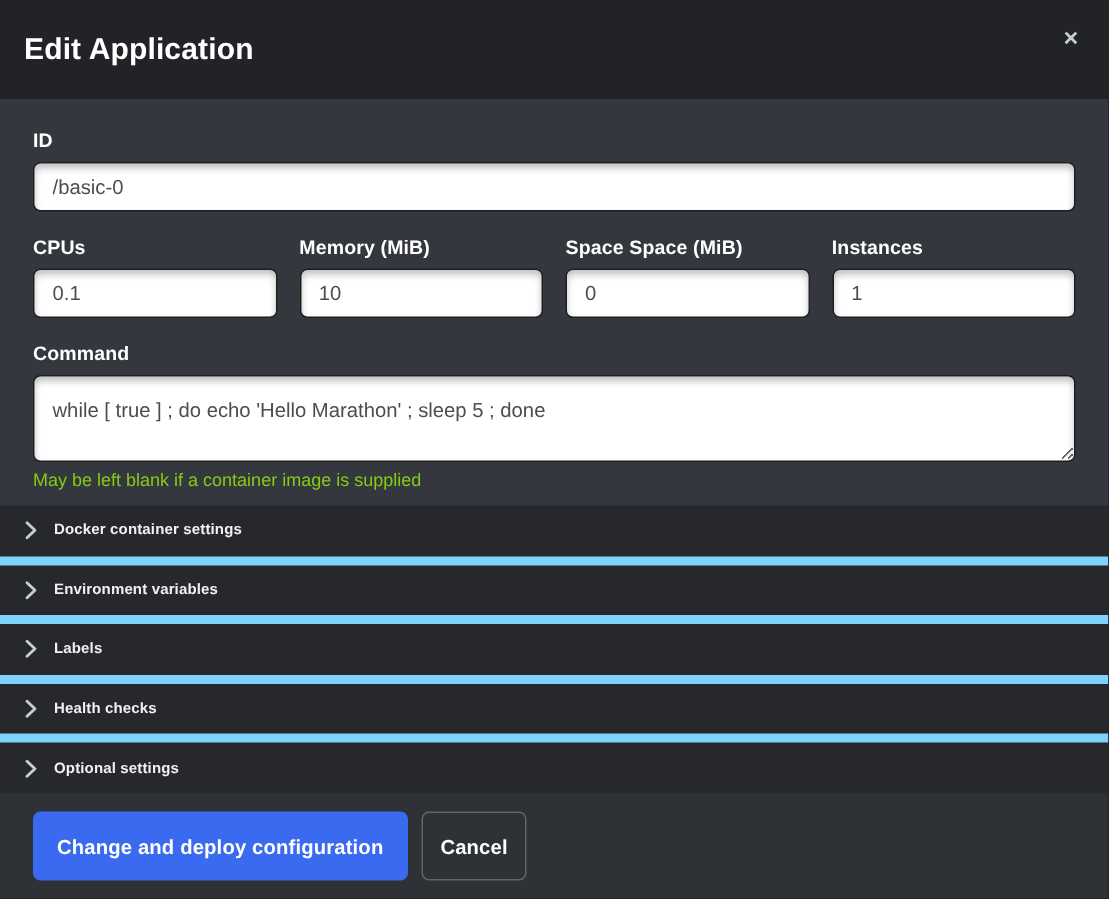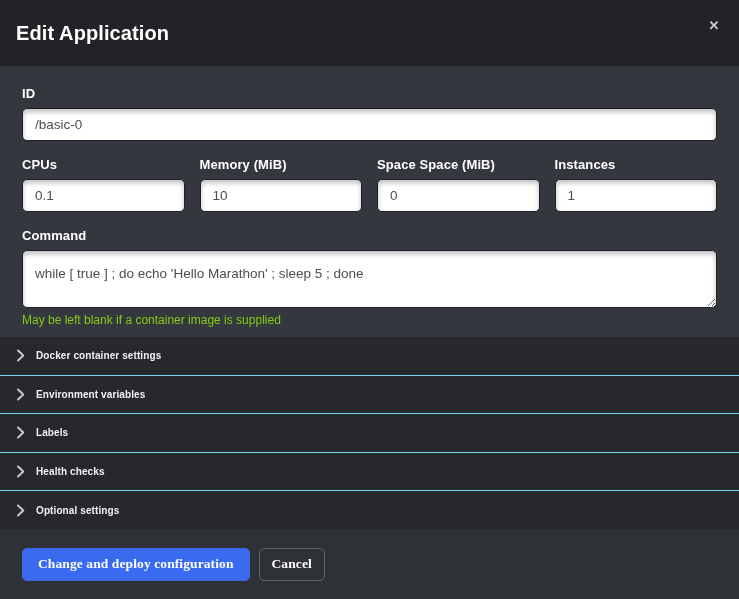--- a/index.html
+++ b/index.html
@@ -109,21 +109,21 @@
     flex-direction: column;
   }
   .section-row {
     flex: 1 1 0;
     display: flex;
     align-items: center;
     padding: 0 16px;
     cursor: pointer;
     gap: 11px;
   }
-  .section-row + .section-row { border-top: 1px solid #7dd3fc; }
+  .section-row + .section-row { border-top: 6px solid #7dd3fc; }
   .section-label {
     color: #f0f1f3;
     font-size: 10px;
     font-weight: 700;
     letter-spacing: 0.1px;
   }
   .chevron {
     display: flex;
     align-items: center;
     flex: 0 0 auto;
@@ -131,23 +131,23 @@
   
   .modal-footer {
     flex: 0 0 70px;
     background: #2e3136;
     display: flex;
     align-items: center;
     padding: 0 22px;
     gap: 9px;
   }
   .btn {
-    height: 33px;
+    height: 46px;
     border-radius: 5px;
-    font-family: Liberation Serif, serif;
+    font-family: Liberation Sans, sans-serif;
     font-size: 13.5px;
     font-weight: 700;
     cursor: pointer;
     letter-spacing: 0.1px;
   }
   .btn-primary {
     background: #3a6af0;
     border: 1px solid #3a6af0;
     color: #ffffff;
     padding: 0 15px;

